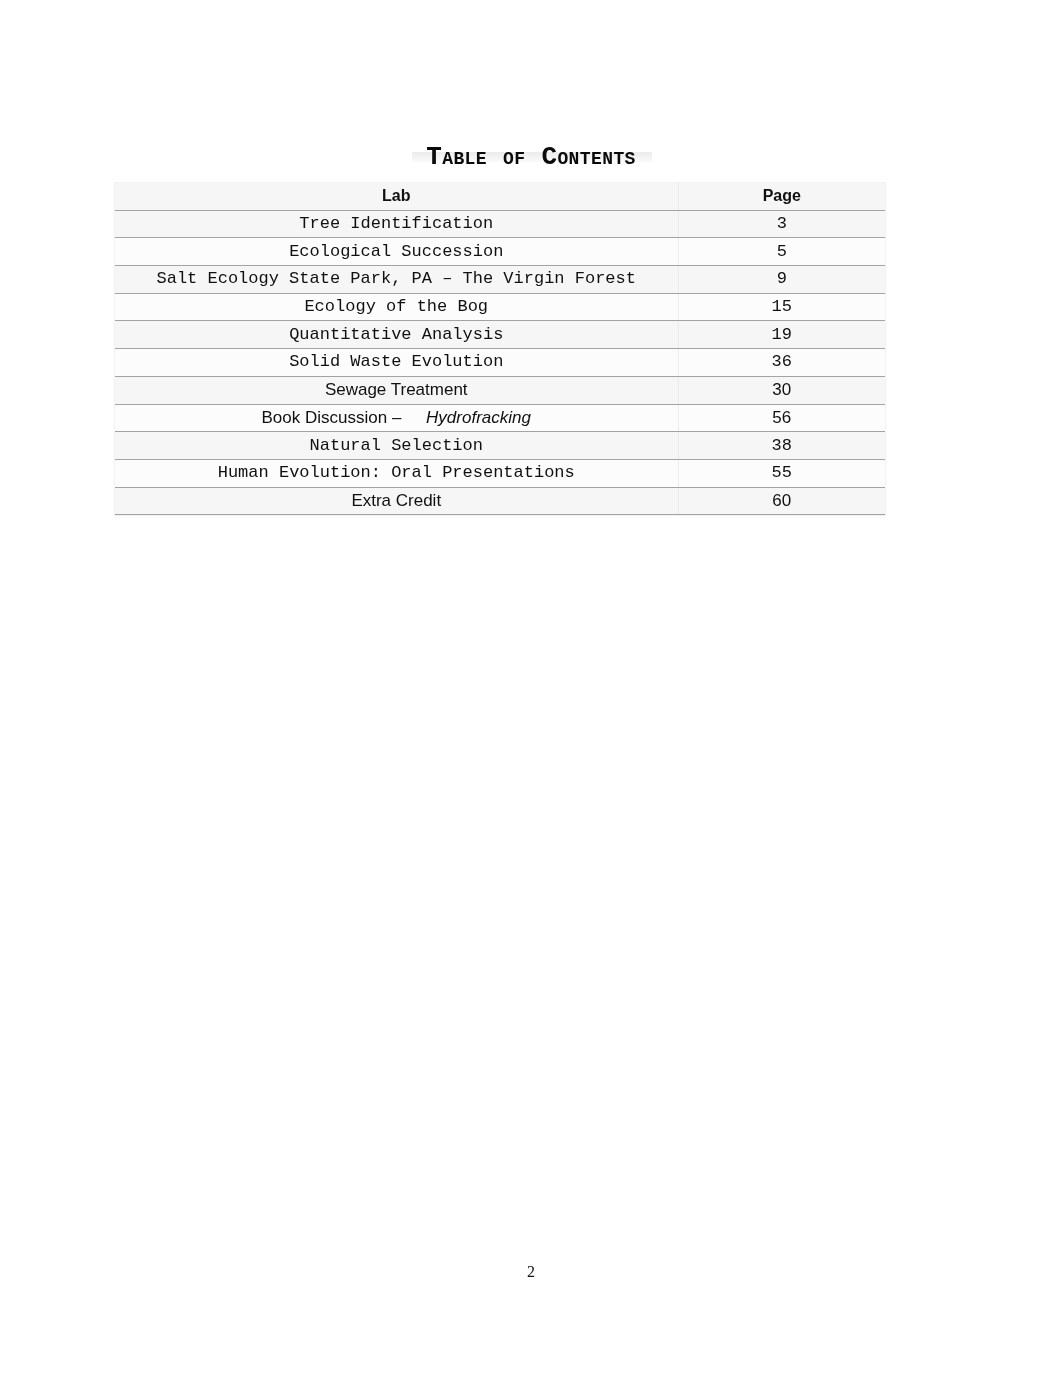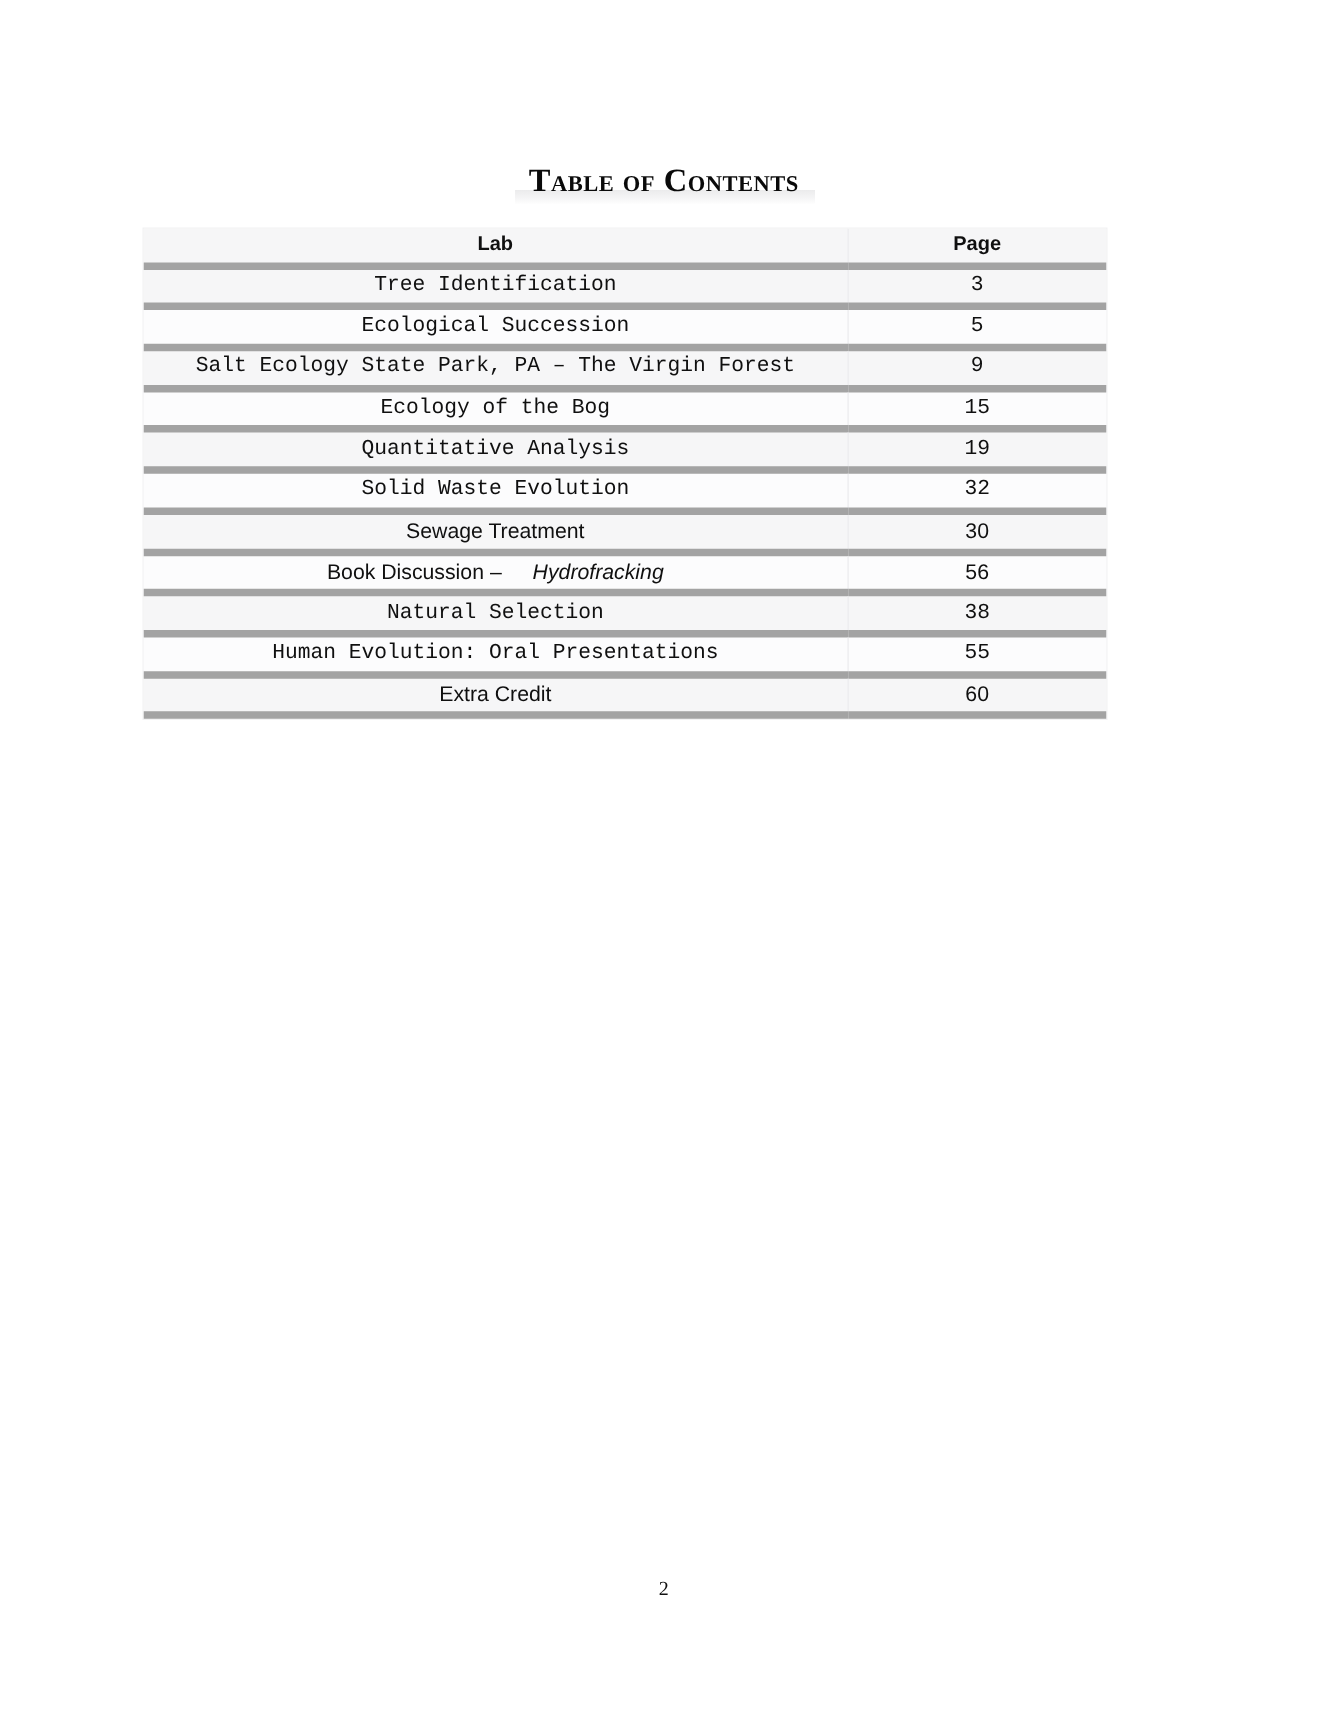--- a/index.html
+++ b/index.html
@@ -19,25 +19,25 @@
   
   #page {
     position: absolute;
     inset: 0;
     background: #ffffff;
   }
 
   
   #doc-title {
     position: absolute;
-    top: 112px;
+    top: 124px;
     left: 0;
     width: 1062px;
     text-align: center;
-    font-family: Liberation Serif, serif;
+    font-family: Liberation Mono, monospace;
     font-weight: bold;
     font-size: 26px;
     line-height: 32px;
     letter-spacing: 0.4px;
     font-variant: small-caps;
     color: #0a0a0a;
     white-space: pre;
   }
   
   #title-band {
@@ -85,21 +85,21 @@
   
   #toc-table tr:nth-child(odd) td,
   #toc-table tr:nth-child(odd) th {
     background: #f6f6f7;
   }
   #toc-table tr:nth-child(even) td,
   #toc-table tr:nth-child(even) th {
     background: #fcfcfd;
   }
   #toc-table tr td, #toc-table tr th {
-    border-bottom: 6px solid #a3a3a3;
+    border-bottom: 1px solid #a3a3a3;
   }
 
   
   .f-serif { font-family: Liberation Sans, sans-serif; font-size: 18px; }
   .f-sans  { font-family: Liberation Mono, monospace; }
   .i-ital  { font-style: italic; margin-left: 20px; }
 
   
   #page-number {
     position: absolute;
@@ -148,21 +148,21 @@
         <tr>
           <td class="col-lab f-sans">Ecology of the Bog</td>
           <td class="col-page f-sans">15</td>
         </tr>
         <tr>
           <td class="col-lab f-sans">Quantitative Analysis</td>
           <td class="col-page f-sans">19</td>
         </tr>
         <tr>
           <td class="col-lab f-sans">Solid Waste Evolution</td>
-          <td class="col-page f-sans">32</td>
+          <td class="col-page f-sans">36</td>
         </tr>
         <tr>
           <td class="col-lab f-serif">Sewage Treatment</td>
           <td class="col-page f-serif">30</td>
         </tr>
         <tr>
           <td class="col-lab f-serif">Book Discussion – <em class="i-ital">Hydrofracking</em></td>
           <td class="col-page f-serif">56</td>
         </tr>
         <tr>

